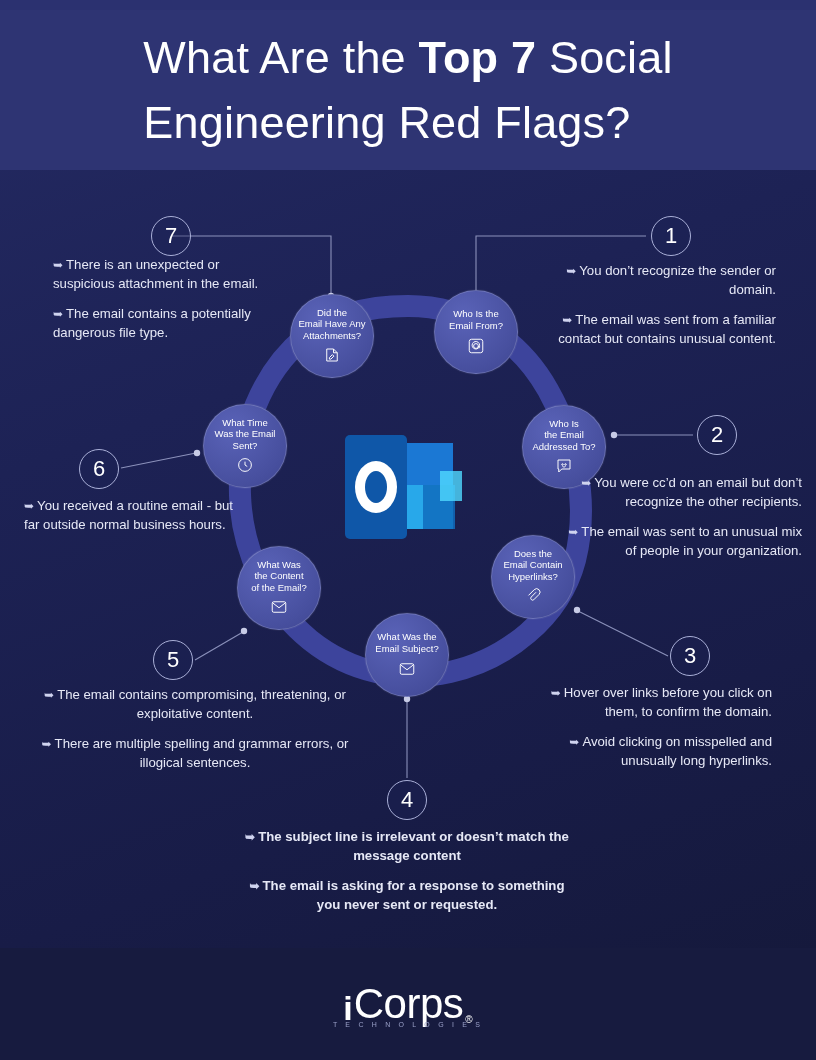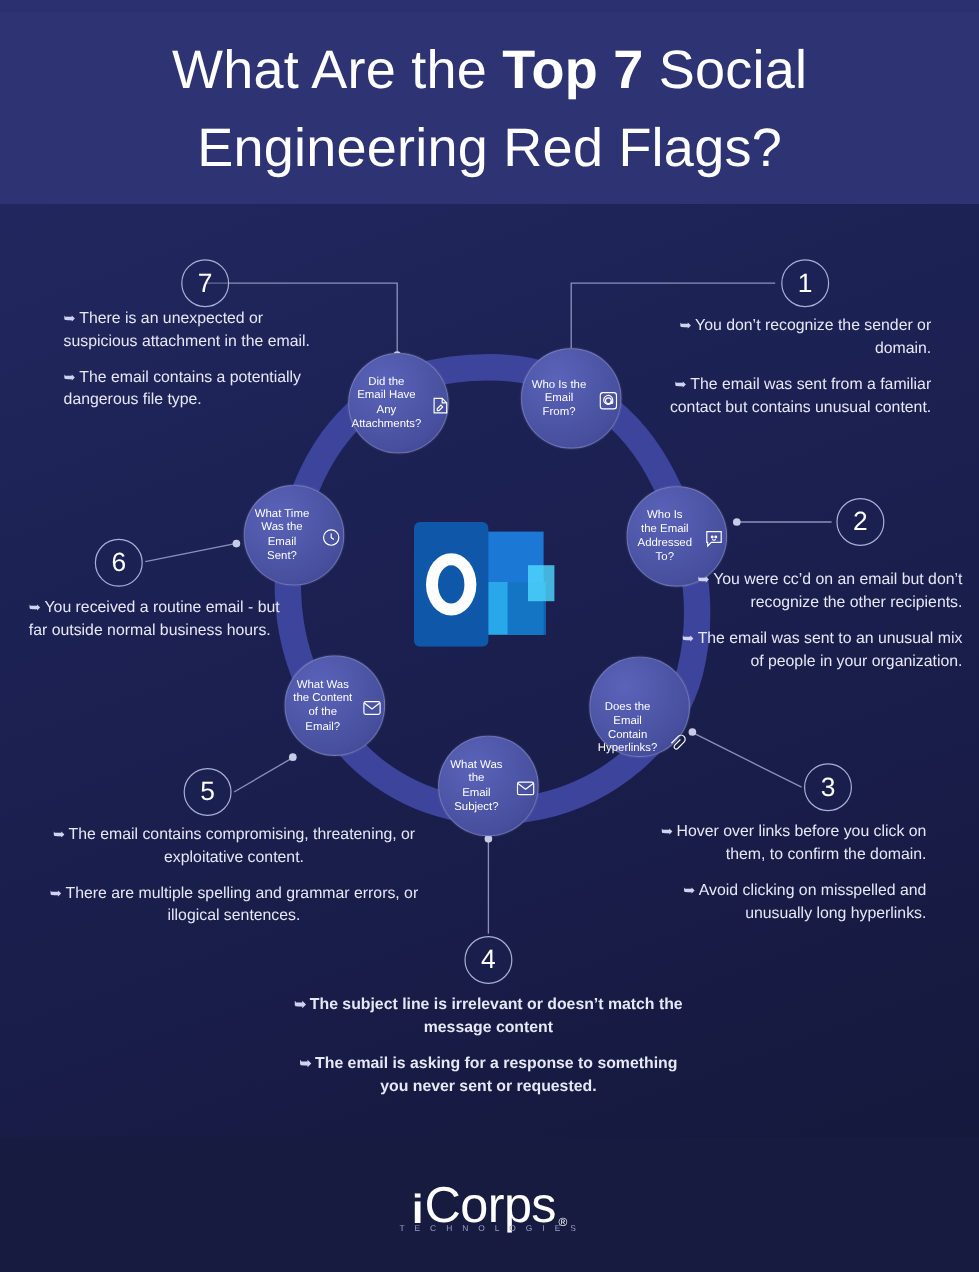--- a/index.html
+++ b/index.html
@@ -23,39 +23,39 @@
     position: absolute; top: 10px; left: 0; width: 816px; height: 160px;
     background: #2e3473;
     display: flex; align-items: center; justify-content: center;
     flex-direction: column;
   }
   .header h1 {
     color: #ffffff;
     font-size: 45px;
     font-weight: 300;
     line-height: 1.45;
-    text-align: center;
+    text-align: left;
     letter-spacing: 0.2px;
   }
   .header h1 b { font-weight: 700; }
 
   
   svg.wires {
     position: absolute; top: 0; left: 0; width: 816px; height: 1060px;
     pointer-events: none;
   }
 
   
   .node {
     position: absolute;
     width: 84px; height: 84px;
     border-radius: 50%;
     background: radial-gradient(circle at 35% 30%, #5a63b8, #474f9e 70%, #3e4590 100%);
     border: 1px solid rgba(255,255,255,0.18);
-    display: flex; flex-direction: row;
+    display: flex; flex-direction: column;
     align-items: center; justify-content: center;
     text-align: center;
     color: #ffffff;
     box-shadow: 0 0 0 1px rgba(255,255,255,0.05);
   }
   .node .lbl {
     font-size: 9.5px;
     line-height: 1.22;
     padding: 0 6px;
     font-weight: 400;
@@ -204,21 +204,21 @@
     <div class="ico">
       <svg viewBox="0 0 24 24" fill="none" stroke="#ffffff" stroke-width="1.3">
         <path d="M4 4h16v12H9l-4 4v-4H4z"></path>
         <circle cx="10" cy="10" r="1"></circle>
           <circle cx="14" cy="10" r="1"></circle>
         <path d="M10 12.6c1 .9 3 .9 4 0"></path>
       </svg>
     </div>
   </div>
 
-  <div class="node" style="left:491px; top:547px;align-items:flex-end;">
+  <div class="node" style="left:491px; top:535px;">
     <div class="lbl">Does the<br>Email Contain<br>Hyperlinks?</div>
     <div class="ico">
       <svg viewBox="0 0 24 24" fill="none" stroke="#ffffff" stroke-width="1.3">
         <path d="M16 7l-6.5 6.5a2.5 2.5 0 0 0 3.5 3.5L20 10a4.5 4.5 0 0 0-6.4-6.4L6 11.2"></path>
       </svg>
     </div>
   </div>
 
   <div class="node" style="left:365px; top:613px;justify-content:center;">
     <div class="lbl">What Was the<br>Email Subject?</div>

